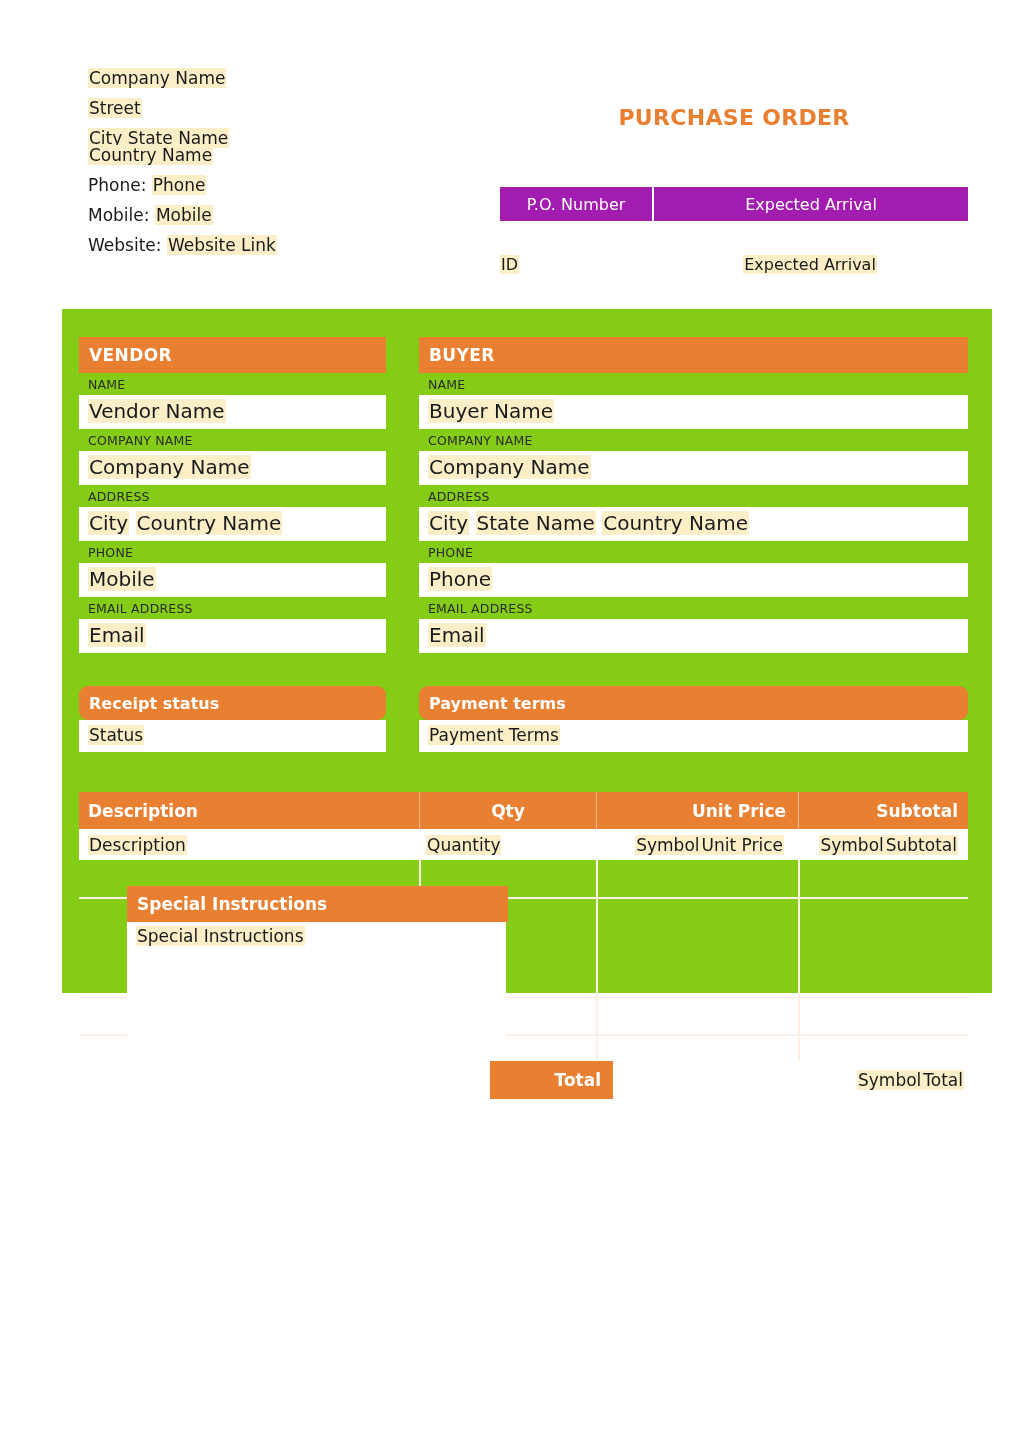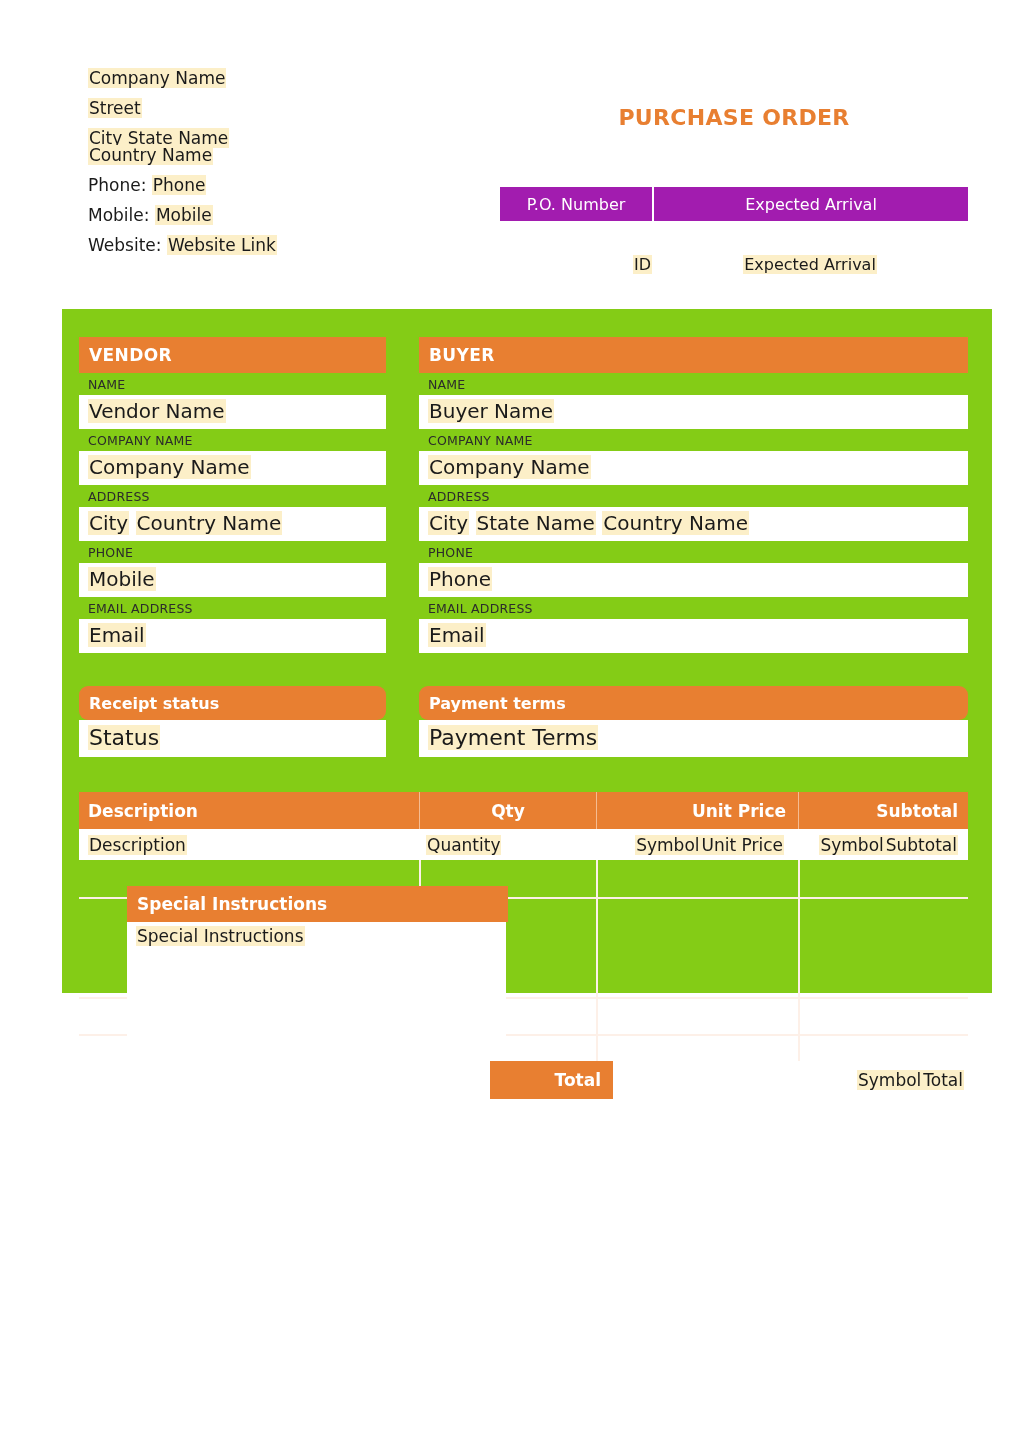--- a/index.html
+++ b/index.html
@@ -69,21 +69,21 @@
   #po-headbar .c2 { flex: 1; }
 
   #po-values {
     position: absolute;
     left: 500px;
     top: 255px;
     width: 468px;
     display: flex;
     font-size: 16px;
   }
-  #po-values .v1 { width: 152px; text-align: right; }
+  #po-values .v1 { width: 152px; text-align: left; }
   #po-values .v2 { flex: 1; text-align: center; }
 
   
   #panel {
     position: absolute;
     left: 62px;
     top: 309px;
     width: 930px;
     height: 684px;
     background: #84cc16;
@@ -133,21 +133,21 @@
     font-size: 16px;
     font-weight: bold;
     display: flex;
     align-items: center;
     padding-left: 10px;
     box-sizing: border-box;
     border-radius: 9px;
   }
   .sub-value {
     background: #ffffff;
-    font-size: 22px;
+    font-size: 17px;
     padding: 5px 0 7px 9px;
   }
 
   
   #items-table {
     position: absolute;
     left: 17px;
     top: 483px;
     width: 889px;
   }

